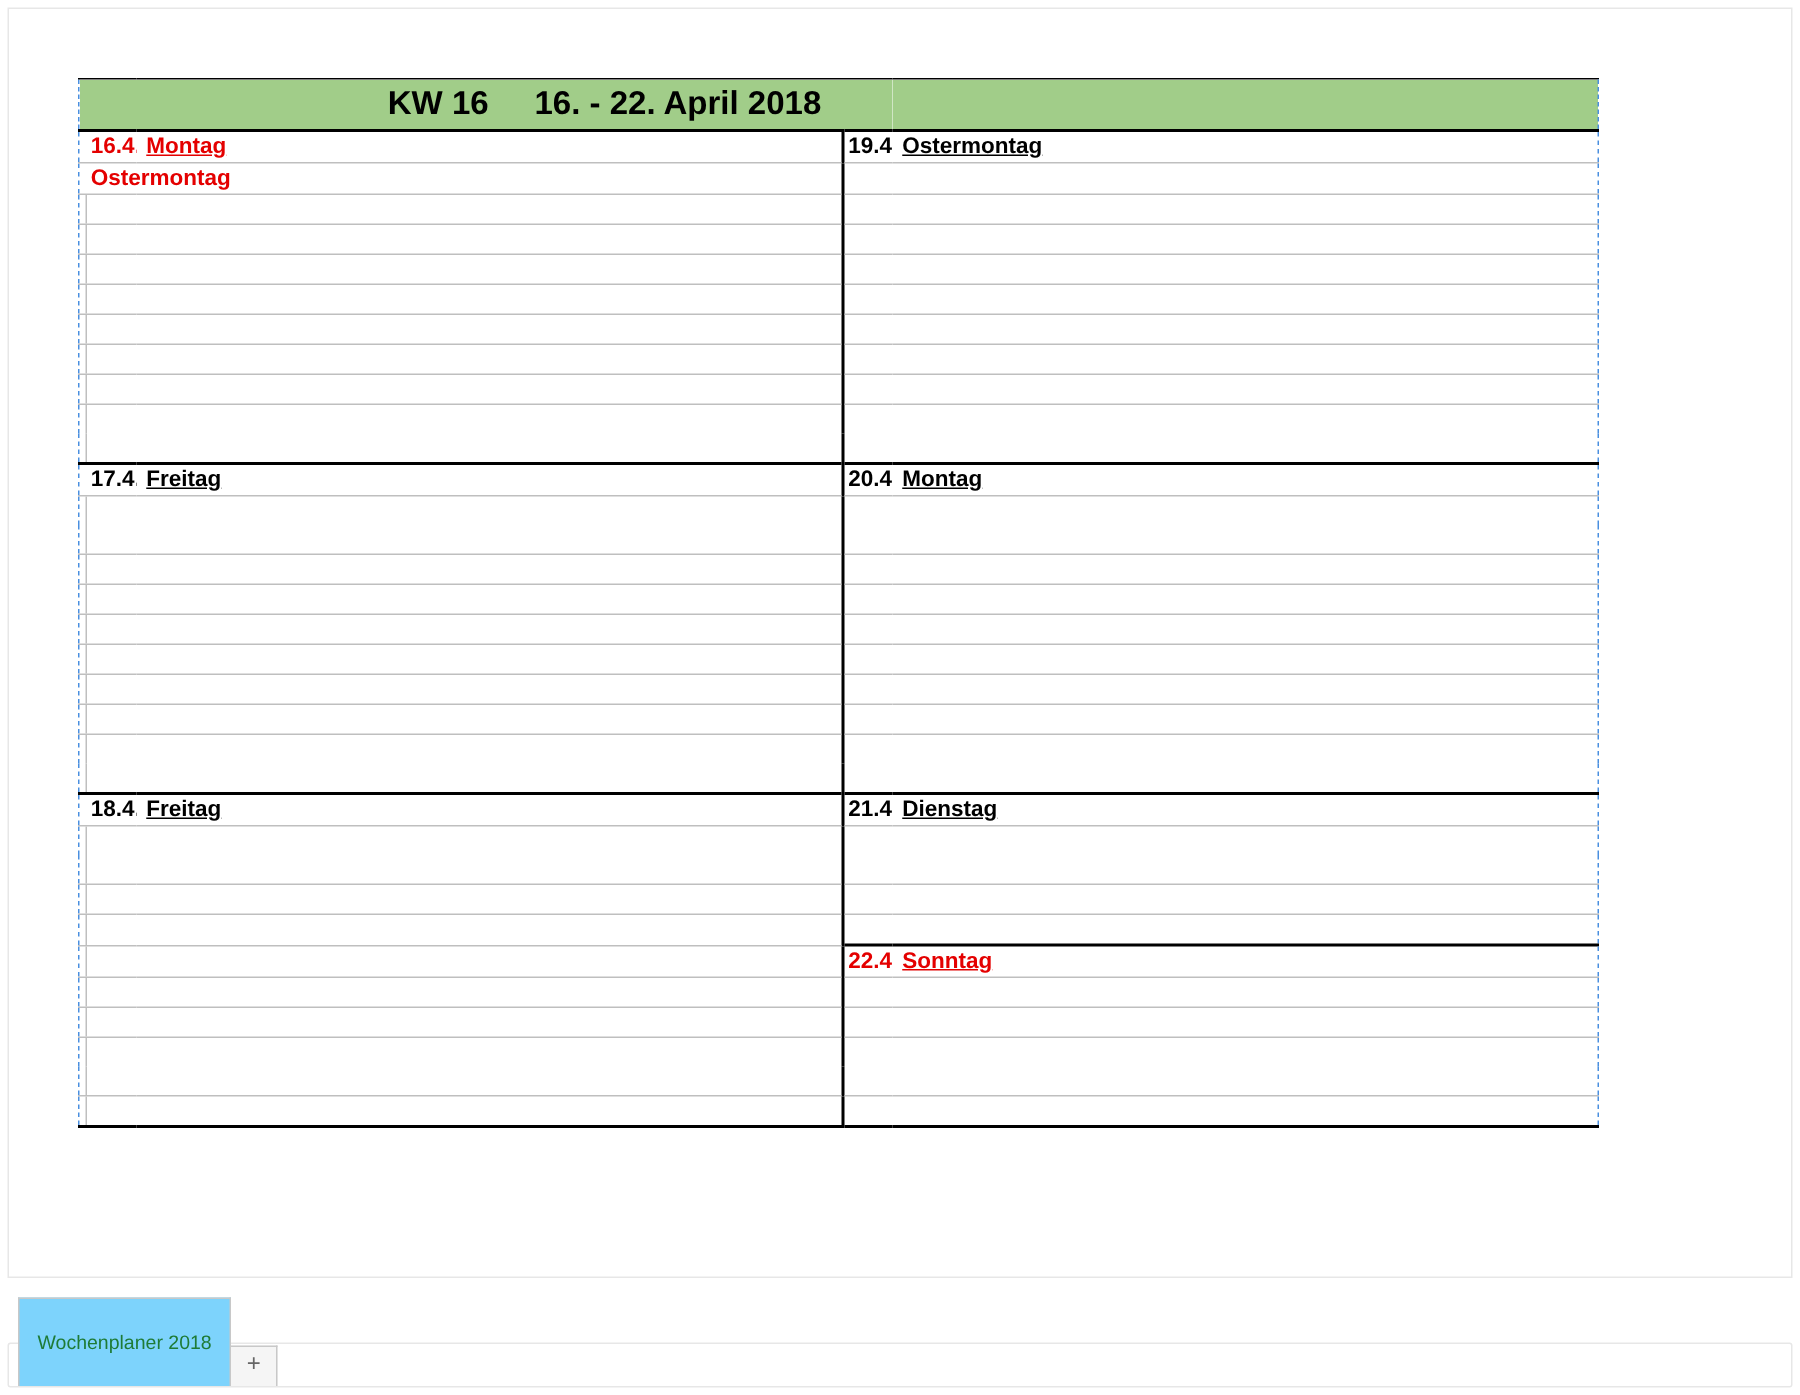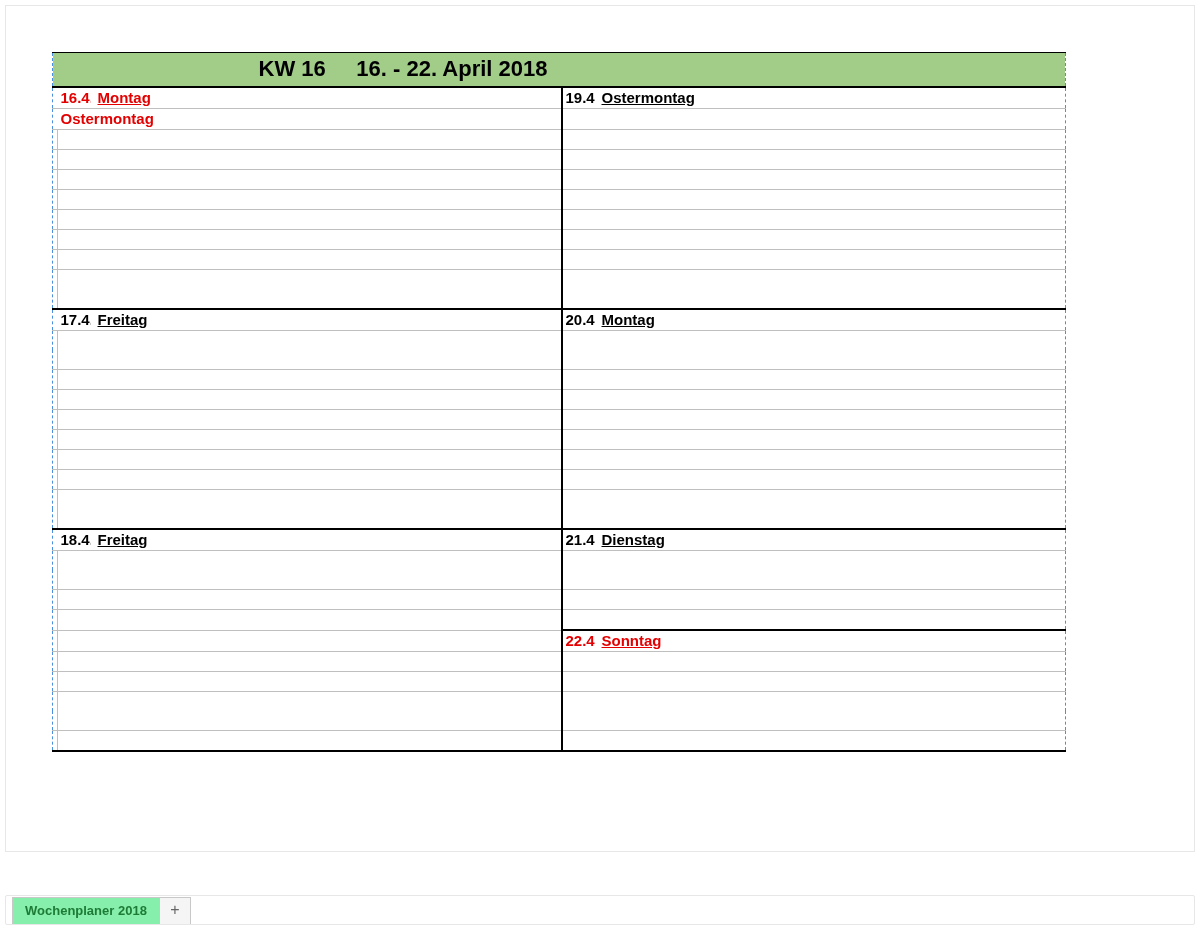--- a/index.html
+++ b/index.html
@@ -112,26 +112,26 @@
     height: 28px;
     border: 1px solid #e7e7e7;
     border-radius: 2px;
     background: #ffffff;
     display: flex;
     align-items: flex-end;
     padding-left: 6px;
   }
   .tab {
     height: 26px;
-    padding: 0 12px;
+    padding: 16px 12px;
     border: 1px solid #c8c8c8;
     border-bottom: none;
-    background: #86efac;
+    background: #7dd3fc;
     font-size: 13px;
-    font-weight: bold;
+    font-weight: normal;
     color: #1e7b36;
     line-height: 26px;
     margin-right: 0;
   }
   .addtab {
     height: 26px;
     width: 30px;
     border: 1px solid #c8c8c8;
     border-left: none;
     border-bottom: none;

